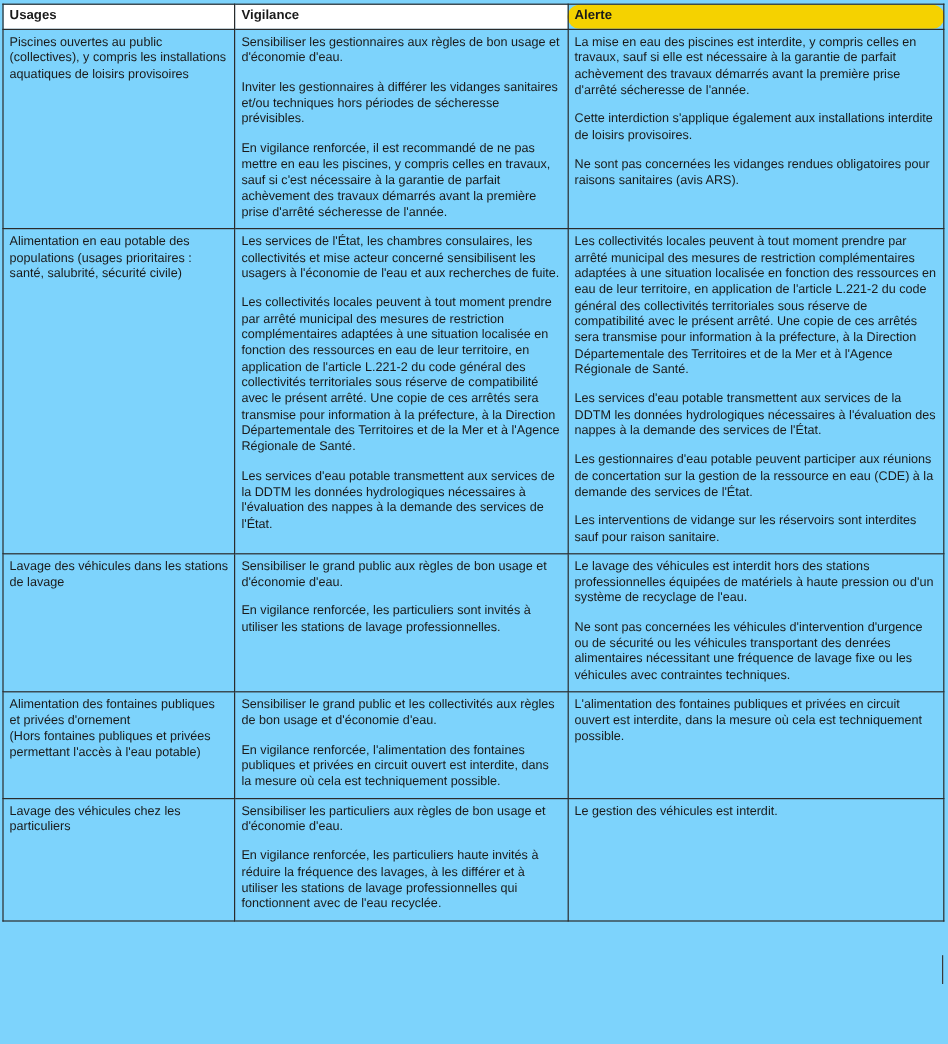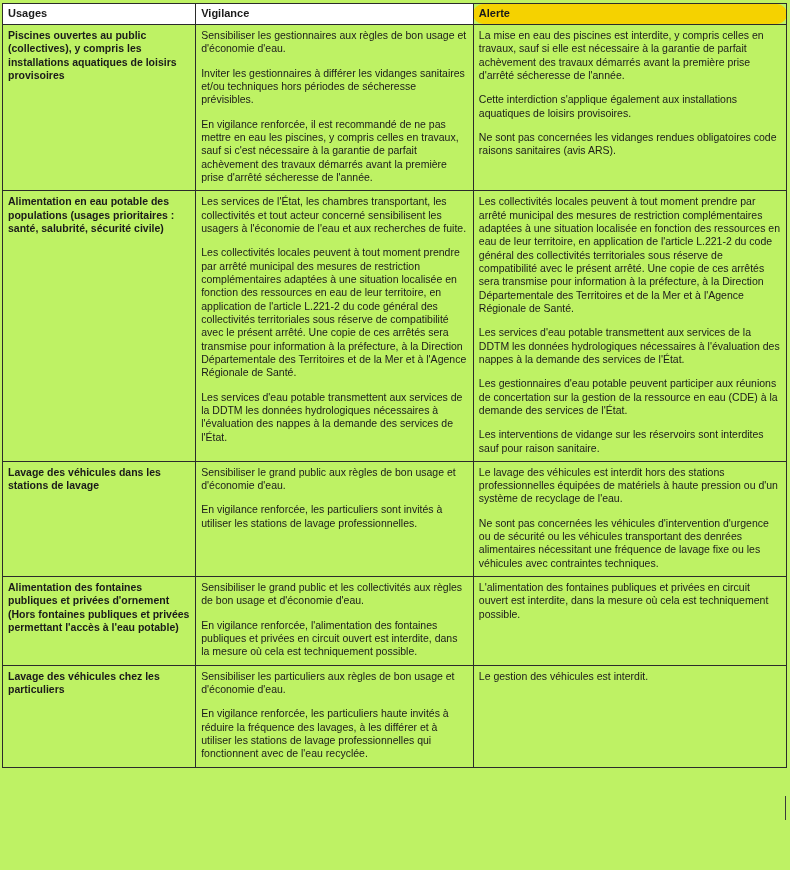--- a/index.html
+++ b/index.html
@@ -13,21 +13,21 @@
     font-family: "Liberation Sans", sans-serif;
     color: #1a1a1a;
     -webkit-font-smoothing: none;
   }
   .page {
     position: relative;
     width: 790px;
     height: 870px;
     box-sizing: border-box;
     overflow: hidden;
-    background: #bef264;
+    background: #7dd3fc;
   }
   table.measures {
     border-collapse: collapse;
     width: 785px;
     margin: 3px 0 0 2px;
     table-layout: fixed;
   }
   table.measures col.c-usages { width: 190px; }
   table.measures col.c-vigilance { width: 273px; }
   table.measures col.c-alerte { width: 308px; }
@@ -45,21 +45,21 @@
     font-size: 11px;
     padding-top: 3px;
     padding-bottom: 3px;
     background: #ffffff;
   }
   table.measures thead th.alerte-head {
     background: #f5d200;
     border-radius: 10px;
   }
   td.usage-cell {
-    font-weight: bold;
+    font-weight: normal;
     font-size: 10.5px;
     line-height: 1.3;
     margin-top: 46px;
   }
   .para {
     margin: 0 0 11px 0;
   }
   .para:last-child {
     margin-bottom: 0;
   }
@@ -97,30 +97,30 @@
           <td class="usage-cell usage-lines">
             <div class="para">Piscines ouvertes au public (collectives), y compris les installations aquatiques de loisirs provisoires</div>
           </td>
           <td>
             <div class="para">Sensibiliser les gestionnaires aux règles de bon usage et d'économie d'eau.</div>
             <div class="para">Inviter les gestionnaires à différer les vidanges sanitaires et/ou techniques hors périodes de sécheresse prévisibles.</div>
             <div class="para">En vigilance renforcée, il est recommandé de ne pas mettre en eau les piscines, y compris celles en travaux, sauf si c'est nécessaire à la garantie de parfait achèvement des travaux démarrés avant la première prise d'arrêté sécheresse de l'année.</div>
           </td>
           <td>
             <div class="para">La mise en eau des piscines est interdite, y compris celles en travaux, sauf si elle est nécessaire à la garantie de parfait achèvement des travaux démarrés avant la première prise d'arrêté sécheresse de l'année.</div>
-            <div class="para">Cette interdiction s'applique également aux installations aquatiques de loisirs provisoires.</div>
-            <div class="para">Ne sont pas concernées les vidanges rendues obligatoires code raisons sanitaires (avis ARS).</div>
+            <div class="para">Cette interdiction s'applique également aux installations interdite de loisirs provisoires.</div>
+            <div class="para">Ne sont pas concernées les vidanges rendues obligatoires pour raisons sanitaires (avis ARS).</div>
           </td>
         </tr>
         <tr>
           <td class="usage-cell usage-lines">
             <div class="para">Alimentation en eau potable des populations (usages prioritaires : santé, salubrité, sécurité civile)</div>
           </td>
           <td>
-            <div class="para">Les services de l'État, les chambres transportant, les collectivités et tout acteur concerné sensibilisent les usagers à l'économie de l'eau et aux recherches de fuite.</div>
+            <div class="para">Les services de l'État, les chambres consulaires, les collectivités et mise acteur concerné sensibilisent les usagers à l'économie de l'eau et aux recherches de fuite.</div>
             <div class="para">Les collectivités locales peuvent à tout moment prendre par arrêté municipal des mesures de restriction complémentaires adaptées à une situation localisée en fonction des ressources en eau de leur territoire, en application de l'article L.221-2 du code général des collectivités territoriales sous réserve de compatibilité avec le présent arrêté. Une copie de ces arrêtés sera transmise pour information à la préfecture, à la Direction Départementale des Territoires et de la Mer et à l'Agence Régionale de Santé.</div>
             <div class="para">Les services d'eau potable transmettent aux services de la DDTM les données hydrologiques nécessaires à l'évaluation des nappes à la demande des services de l'État.</div>
           </td>
           <td>
             <div class="para">Les collectivités locales peuvent à tout moment prendre par arrêté municipal des mesures de restriction complémentaires adaptées à une situation localisée en fonction des ressources en eau de leur territoire, en application de l'article L.221-2 du code général des collectivités territoriales sous réserve de compatibilité avec le présent arrêté. Une copie de ces arrêtés sera transmise pour information à la préfecture, à la Direction Départementale des Territoires et de la Mer et à l'Agence Régionale de Santé.</div>
             <div class="para">Les services d'eau potable transmettent aux services de la DDTM les données hydrologiques nécessaires à l'évaluation des nappes à la demande des services de l'État.</div>
             <div class="para">Les gestionnaires d'eau potable peuvent participer aux réunions de concertation sur la gestion de la ressource en eau (CDE) à la demande des services de l'État.</div>
             <div class="para">Les interventions de vidange sur les réservoirs sont interdites sauf pour raison sanitaire.</div>
           </td>
         </tr>

